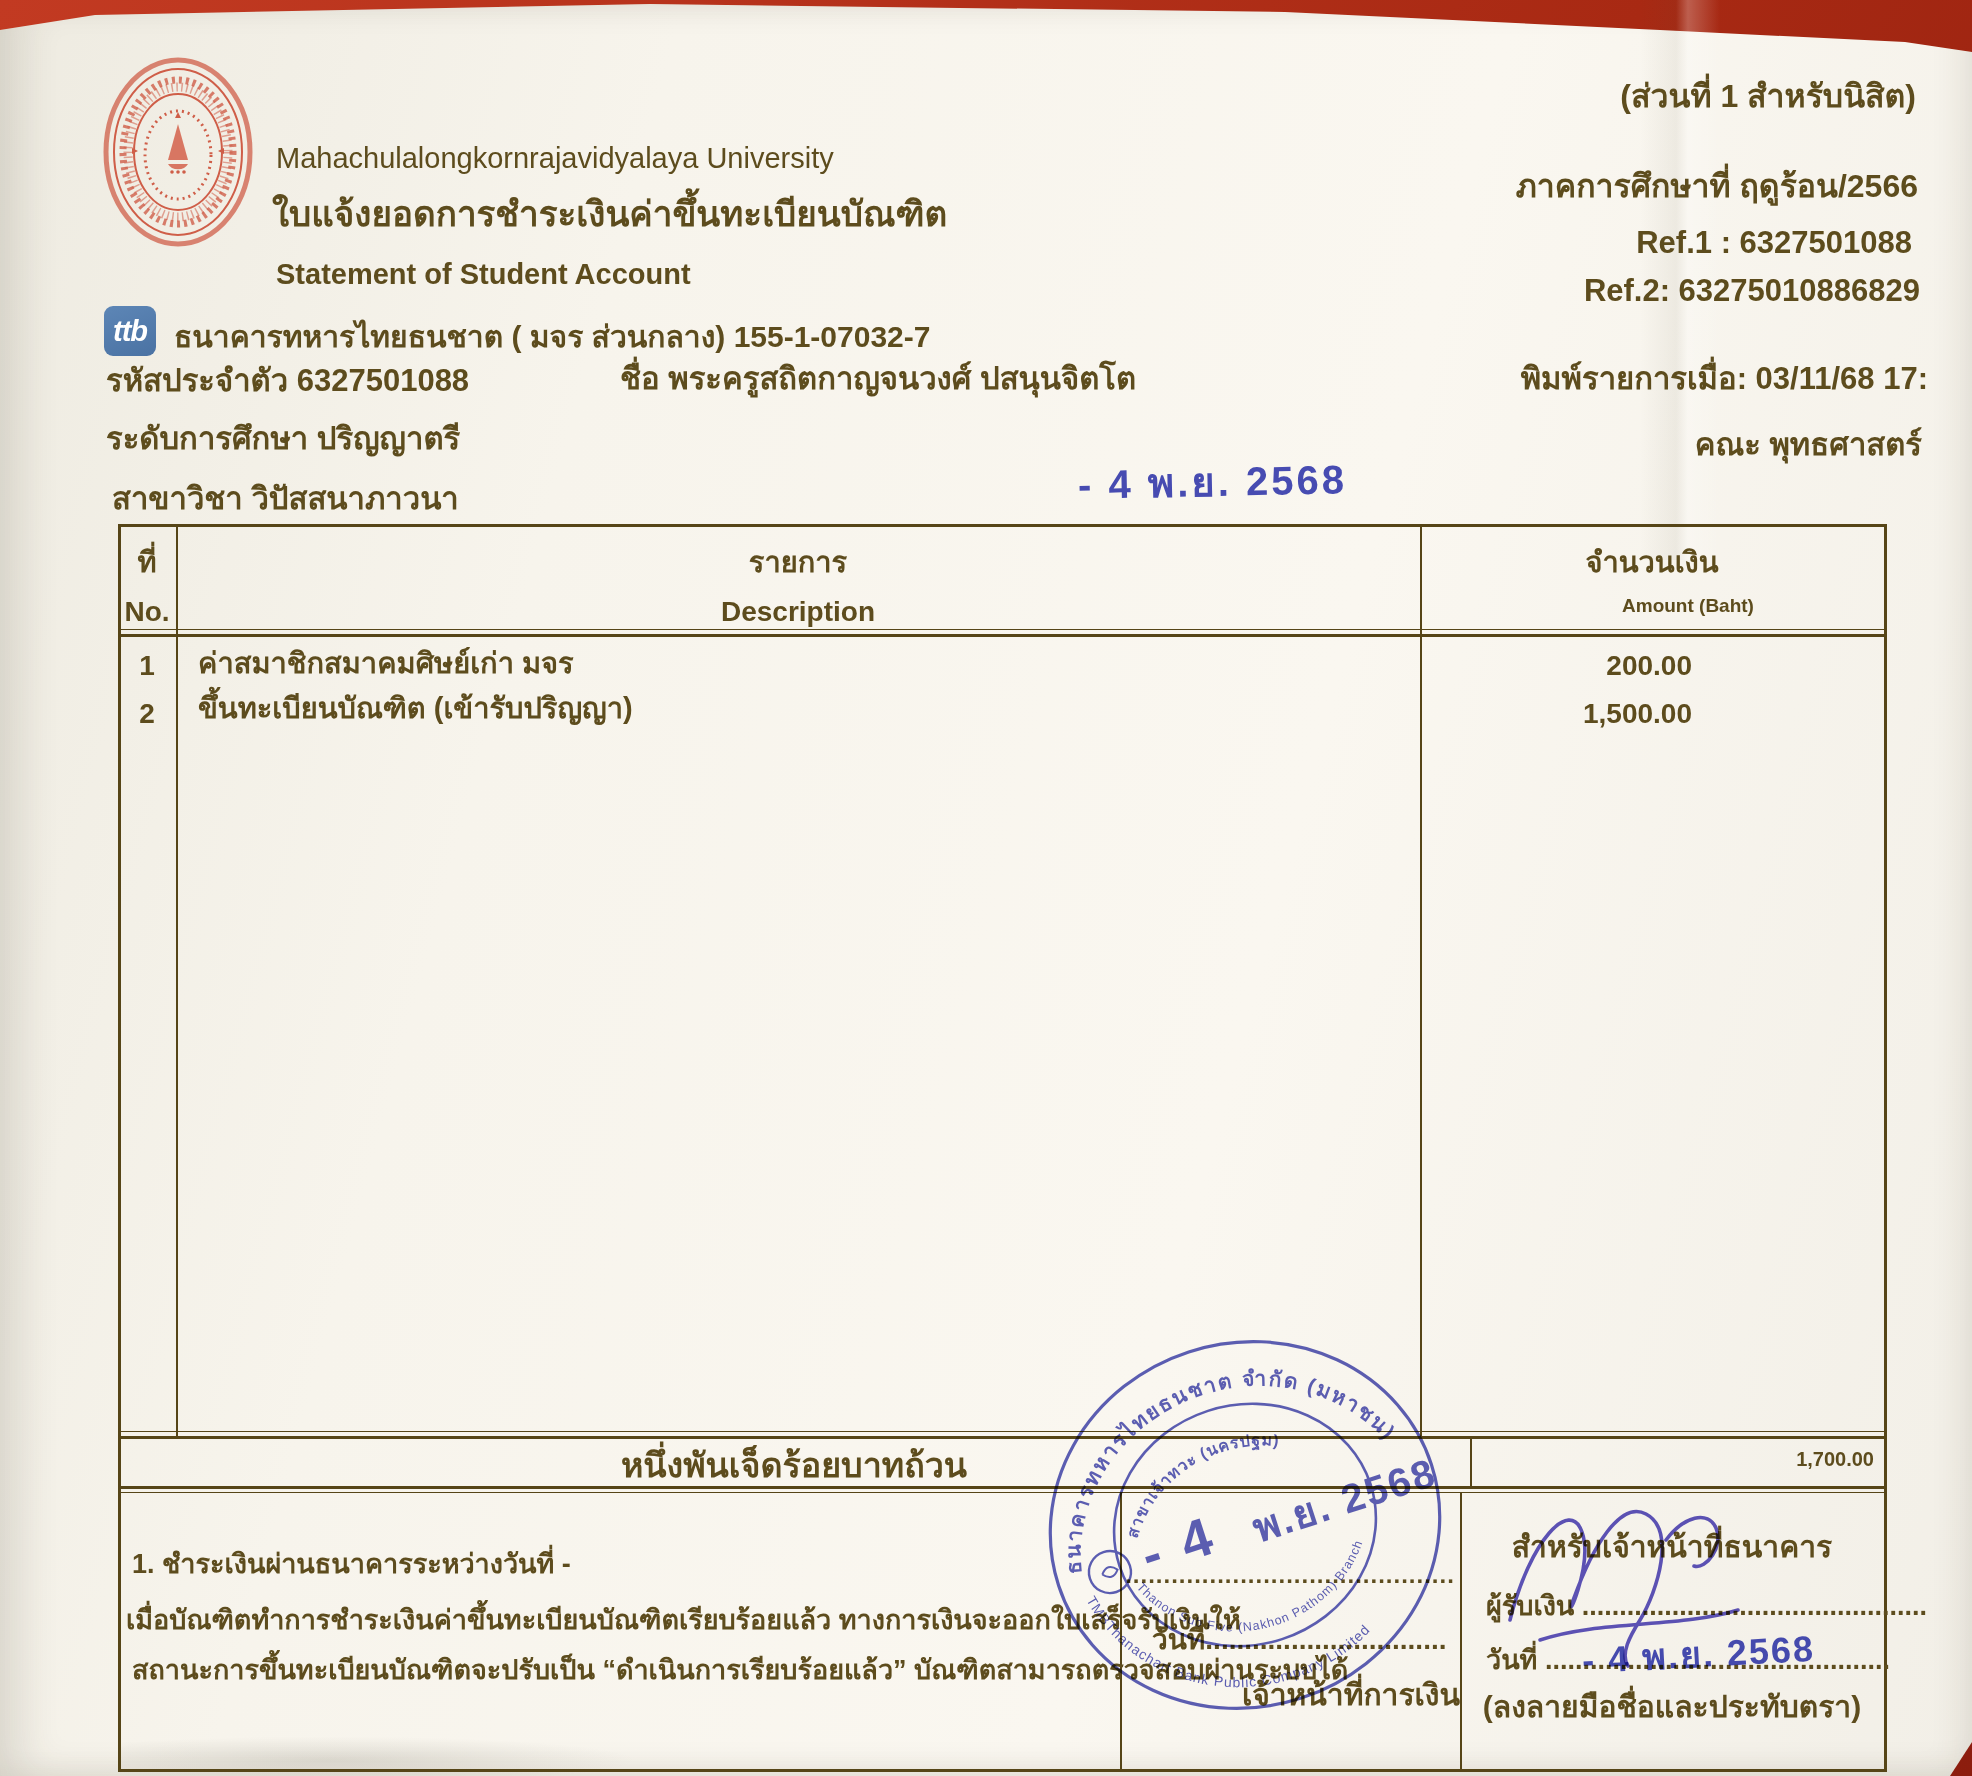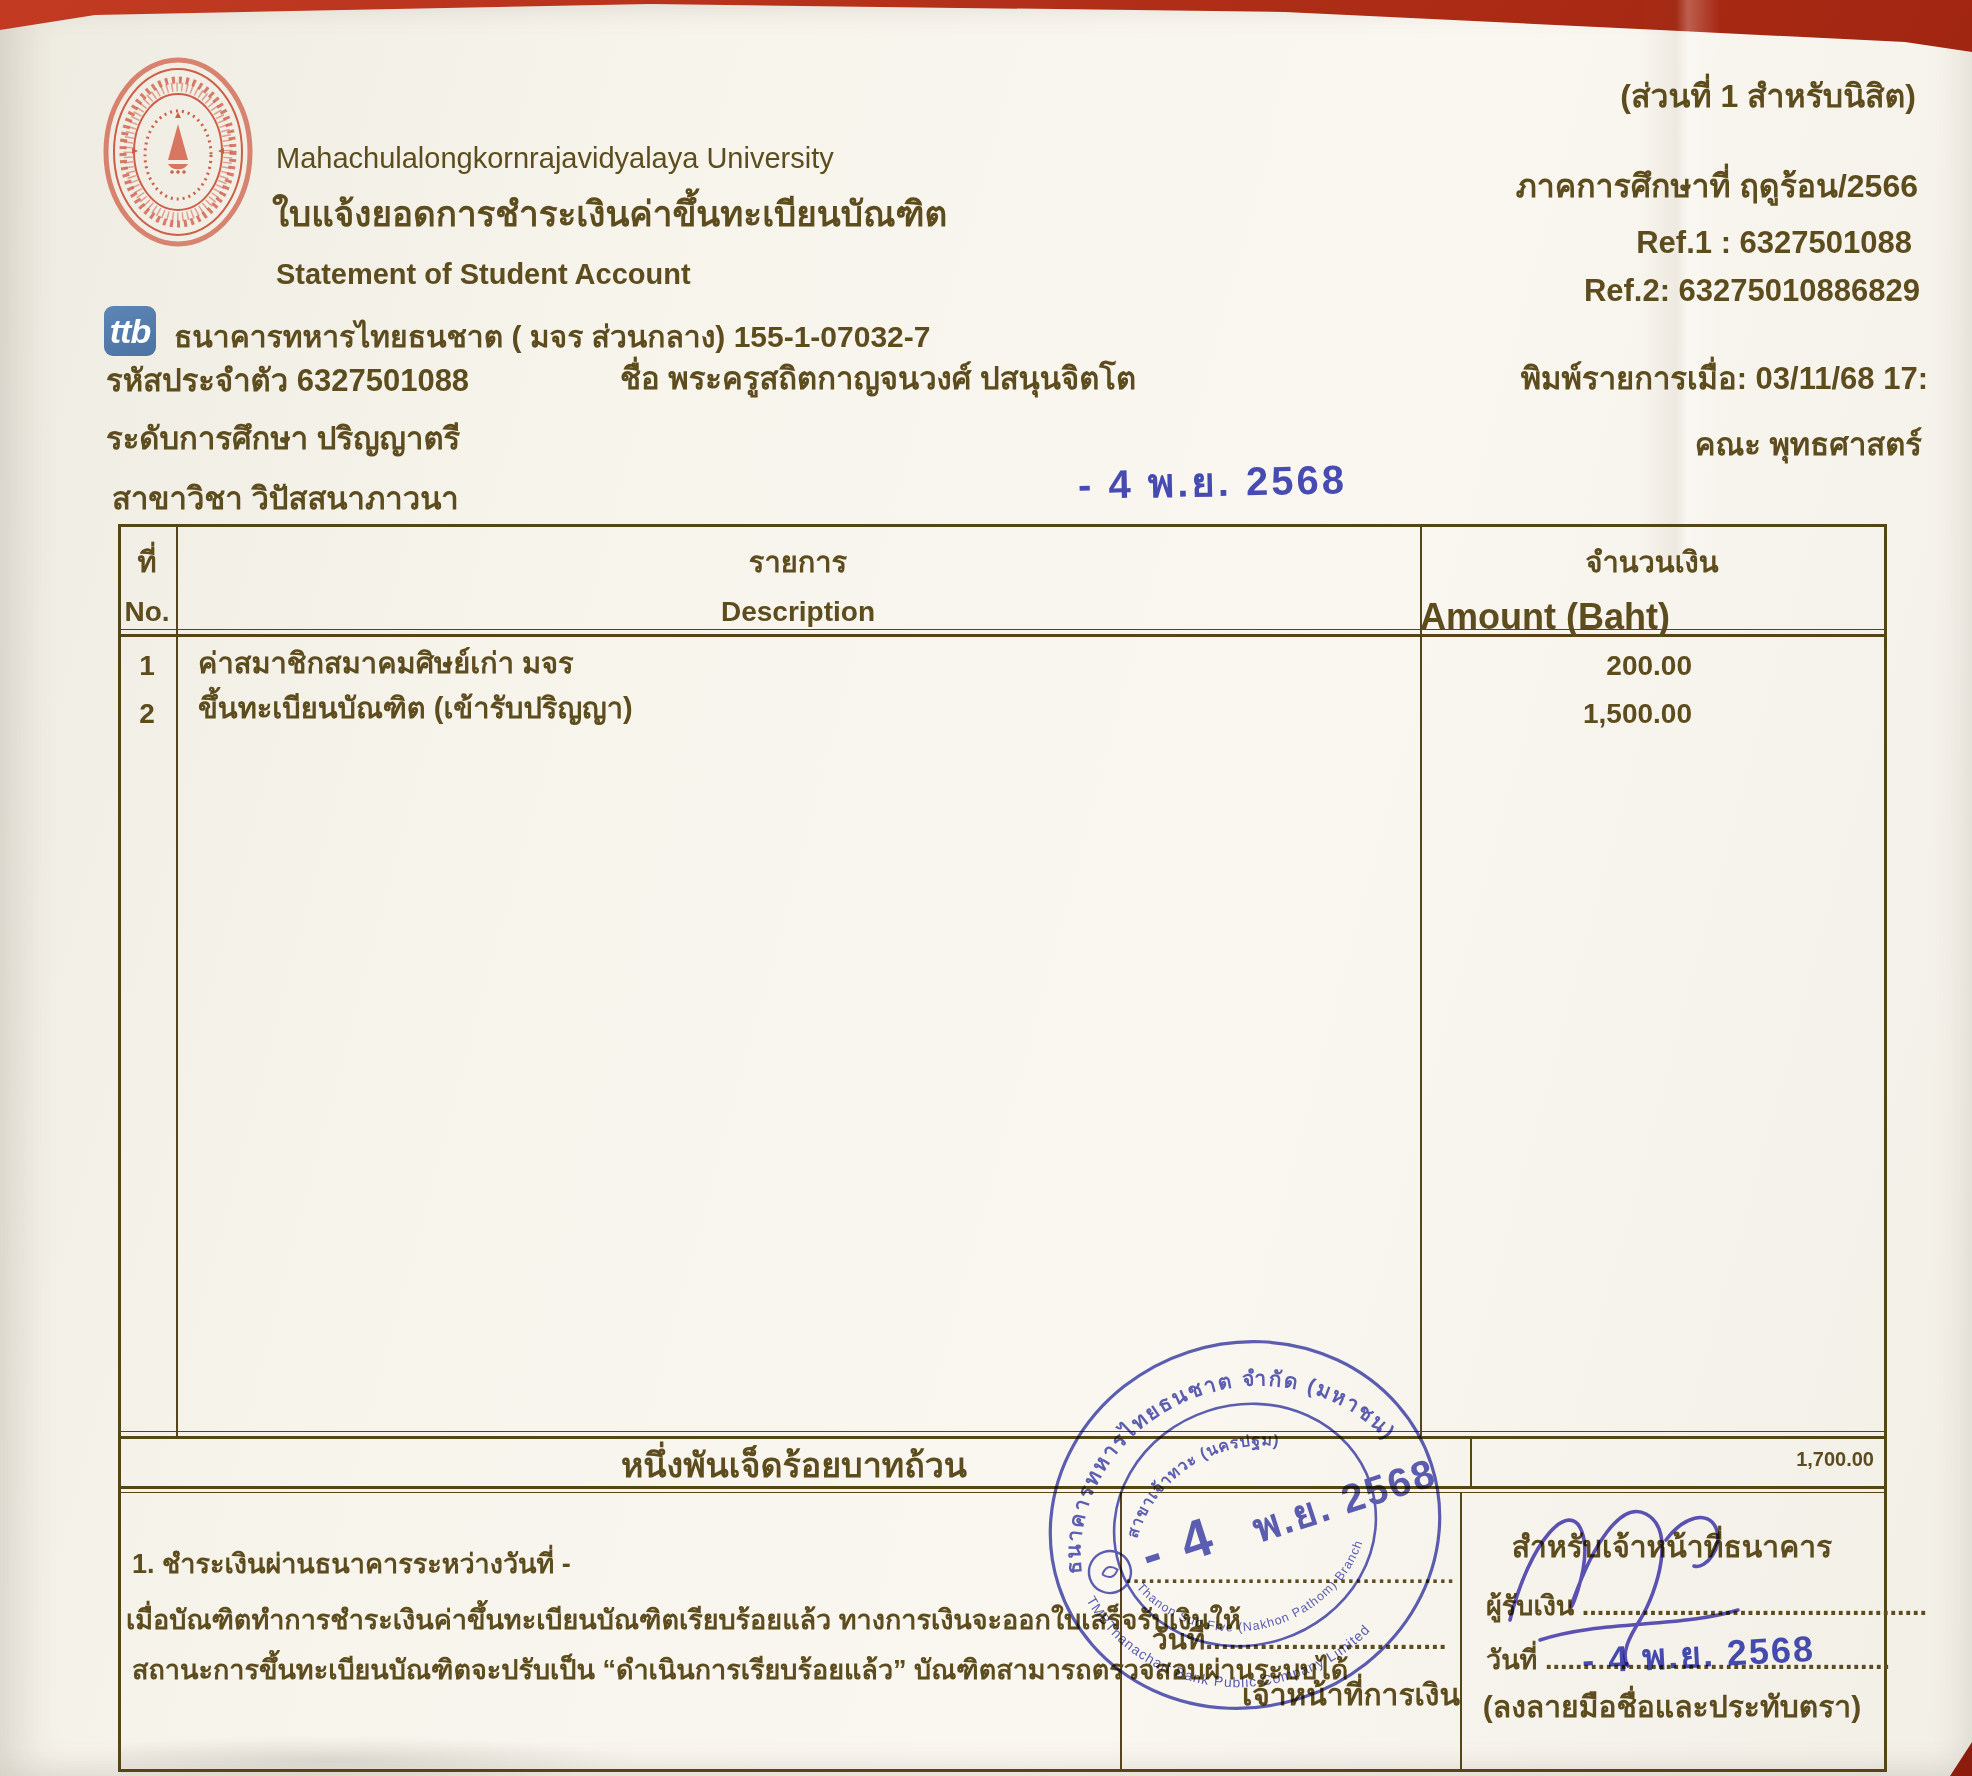--- a/index.html
+++ b/index.html
@@ -11,21 +11,21 @@
         clip-path:polygon(0px 30px,95px 15px,650px 4px,1285px 12px,1660px 30px,1905px 42px,
                           1972px 52px,1972px 1742px,1950px 1776px,0px 1776px);
         box-shadow:inset 22px 0 38px rgba(60,50,30,.12), inset -14px 0 30px rgba(60,50,30,.08);}
   .crease{position:absolute;pointer-events:none;}
   .t{position:absolute;color:#5d4c1d;font-weight:bold;white-space:nowrap;line-height:1.25;}
   .hline{position:absolute;background:#564517;}
   .vline{position:absolute;background:#564517;}
   .stamp-txt{position:absolute;color:#2e35b4;font-weight:bold;opacity:.88;white-space:nowrap;}
   #ttb-box{position:absolute;left:104px;top:306px;width:52px;height:50px;border-radius:9px;
            background:linear-gradient(160deg,#5d86b6,#4a72a3);display:flex;align-items:center;justify-content:center;}
-  #ttb-box span{color:#fff;font-weight:bold;font-style:italic;font-size:34px;letter-spacing:-1px;}
+  #ttb-box span{color:#fff;font-weight:bold;font-style:italic;font-size:29px;letter-spacing:-1px;}
   svg{position:absolute;overflow:visible;}
   .stamp-layer{mix-blend-mode:multiply;pointer-events:none;}
 </style>
 </head>
 <body>
 
 <div id="page">
   <div id="paper"></div>
 
   <div class="crease" style="left:1640px;top:0;width:80px;height:560px;
@@ -89,21 +89,21 @@
   <div class="hline" style="left:118px;top:1492px;width:1769px;height:1px;"></div>
   <div class="vline" style="left:1120px;top:1492px;width:2px;height:280px;"></div>
   <div class="vline" style="left:1460px;top:1492px;width:2px;height:280px;"></div>
   <div class="hline" style="left:118px;top:1769px;width:1769px;height:3px;"></div>
 
   <div class="t" style="left:118px;top:544px;width:58px;text-align:center;font-size:29px;">ที่</div>
   <div class="t" style="left:118px;top:594px;width:58px;text-align:center;font-size:28px;">No.</div>
   <div class="t" style="left:176px;top:544px;width:1244px;text-align:center;font-size:29px;">รายการ</div>
   <div class="t" style="left:176px;top:594px;width:1244px;text-align:center;font-size:28px;">Description</div>
   <div class="t" style="left:1420px;top:544px;width:464px;text-align:center;font-size:29px;">จำนวนเงิน</div>
-  <div class="t" style="left:1420px;top:594px;width:536px;font-size:36px;">Amount (Baht)</div>
+  <div class="t" style="left:1420px;top:594px;width:536px;text-align:center;font-size:19px;">Amount (Baht)</div>
 
   <div>
     <div class="t" style="left:118px;top:648px;width:58px;text-align:center;font-size:28px;">1</div>
     <div class="t" style="left:198px;top:645px;font-size:29px;">ค่าสมาชิกสมาคมศิษย์เก่า มจร</div>
     <div class="t" style="left:1420px;top:648px;width:272px;text-align:right;font-size:28px;">200.00</div>
   </div>
   <div>
     <div class="t" style="left:118px;top:696px;width:58px;text-align:center;font-size:28px;">2</div>
     <div class="t" style="left:198px;top:690px;font-size:29px;">ขึ้นทะเบียนบัณฑิต (เข้ารับปริญญา)</div>
     <div class="t" style="left:1420px;top:696px;width:272px;text-align:right;font-size:28px;">1,500.00</div>

